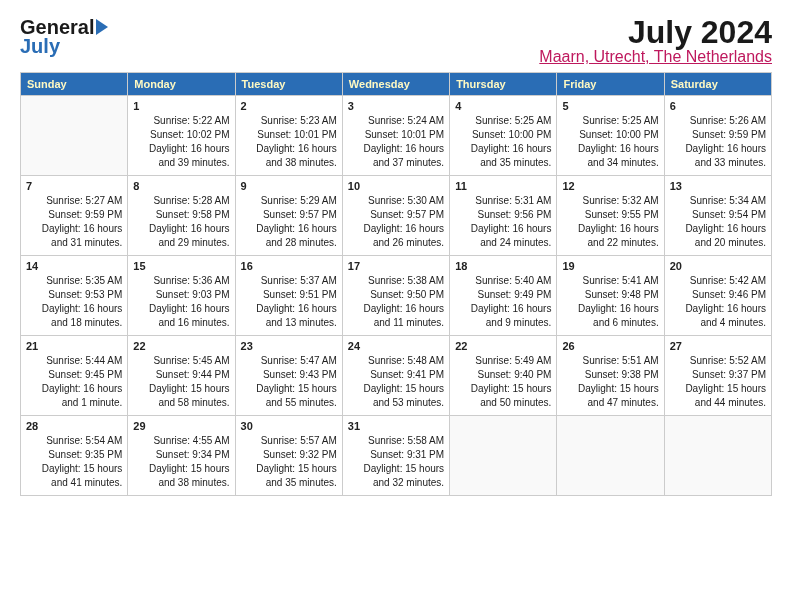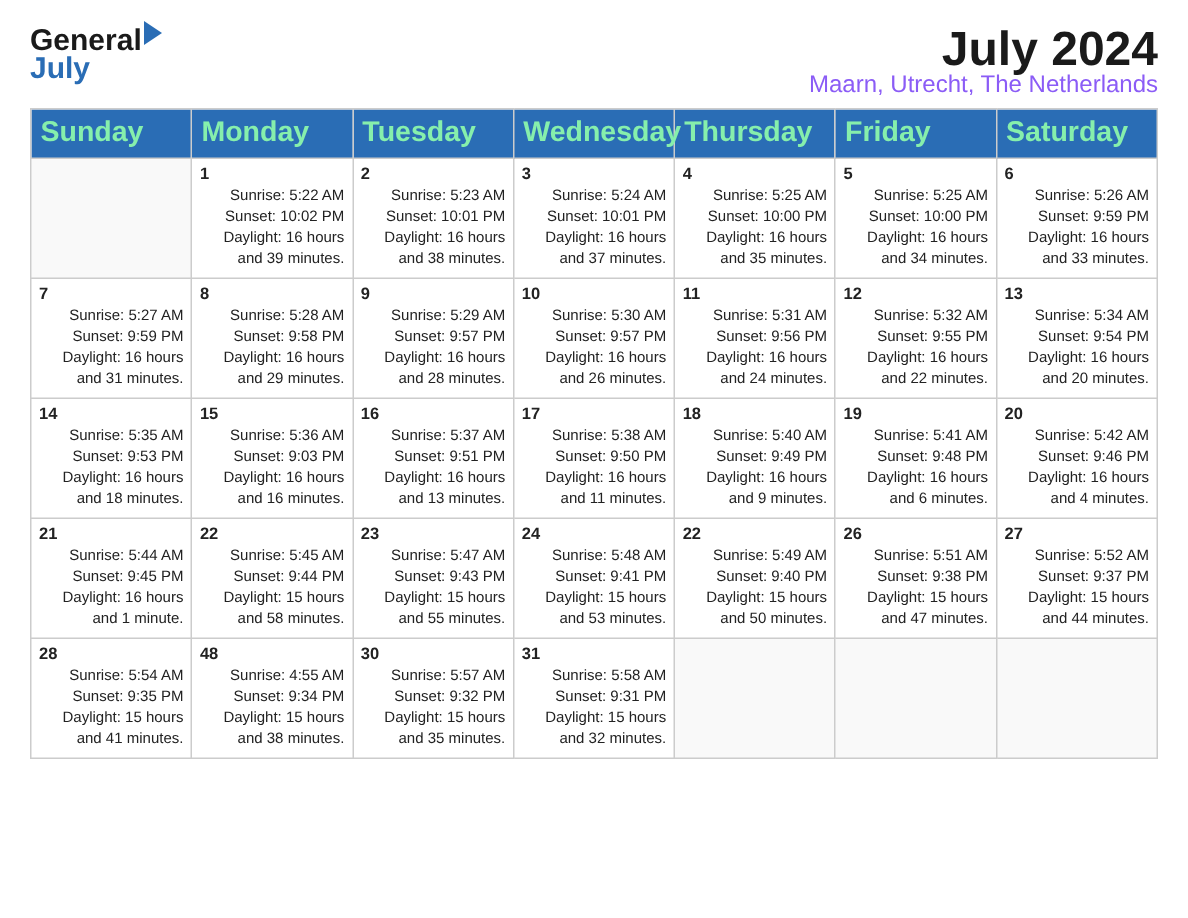--- a/index.html
+++ b/index.html
@@ -29,32 +29,33 @@
       text-align: right;
     }
     .month-title {
       font-size: 32px;
       font-weight: bold;
       color: #1a1a1a;
       line-height: 1;
     }
     .location {
       font-size: 16px;
-      color: #8b5cf6;
+      color: #be185d;
       text-align: right;
+      text-decoration: underline;
     }
     table {
       width: 100%;
       border-collapse: collapse;
       table-layout: fixed;
     }
     th {
       background-color: #2a6db5;
-      color: #86efac;
-      font-size: 19px;
+      color: #fef9c3;
+      font-size: 11px;
       font-weight: bold;
       padding: 5px 6px;
       text-align: left;
       border: 1px solid #ccc;
     }
     td {
       border: 1px solid #ccc;
       vertical-align: top;
       padding: 4px 5px;
       font-size: 10.5px;
@@ -70,21 +71,21 @@
       margin-bottom: 2px;
     }
     .day-info {
       font-size: 10px;
       line-height: 1.4;
       color: #222;
       text-align: right;
     }
     .logo-text-wrap {
       display: flex;
-      align-items: flex-start;
+      align-items: center;
     }
     .logo-arrow {
       width: 0;
       height: 0;
       border-left: 12px solid #2a6db5;
       border-top: 8px solid transparent;
       border-bottom: 8px solid transparent;
       margin-left: 2px;
       margin-top: -2px;
     }
@@ -320,21 +321,21 @@
         </tr>
         <tr>
           <td>
             <div class="day-num">28</div>
             <div class="day-info">Sunrise: 5:54 AM
 Sunset: 9:35 PM
 Daylight: 15 hours
 and 41 minutes.</div>
           </td>
           <td>
-            <div class="day-num">48</div>
+            <div class="day-num">29</div>
             <div class="day-info">Sunrise: 4:55 AM
 Sunset: 9:34 PM
 Daylight: 15 hours
 and 38 minutes.</div>
           </td>
           <td>
             <div class="day-num">30</div>
             <div class="day-info">Sunrise: 5:57 AM
 Sunset: 9:32 PM
 Daylight: 15 hours

